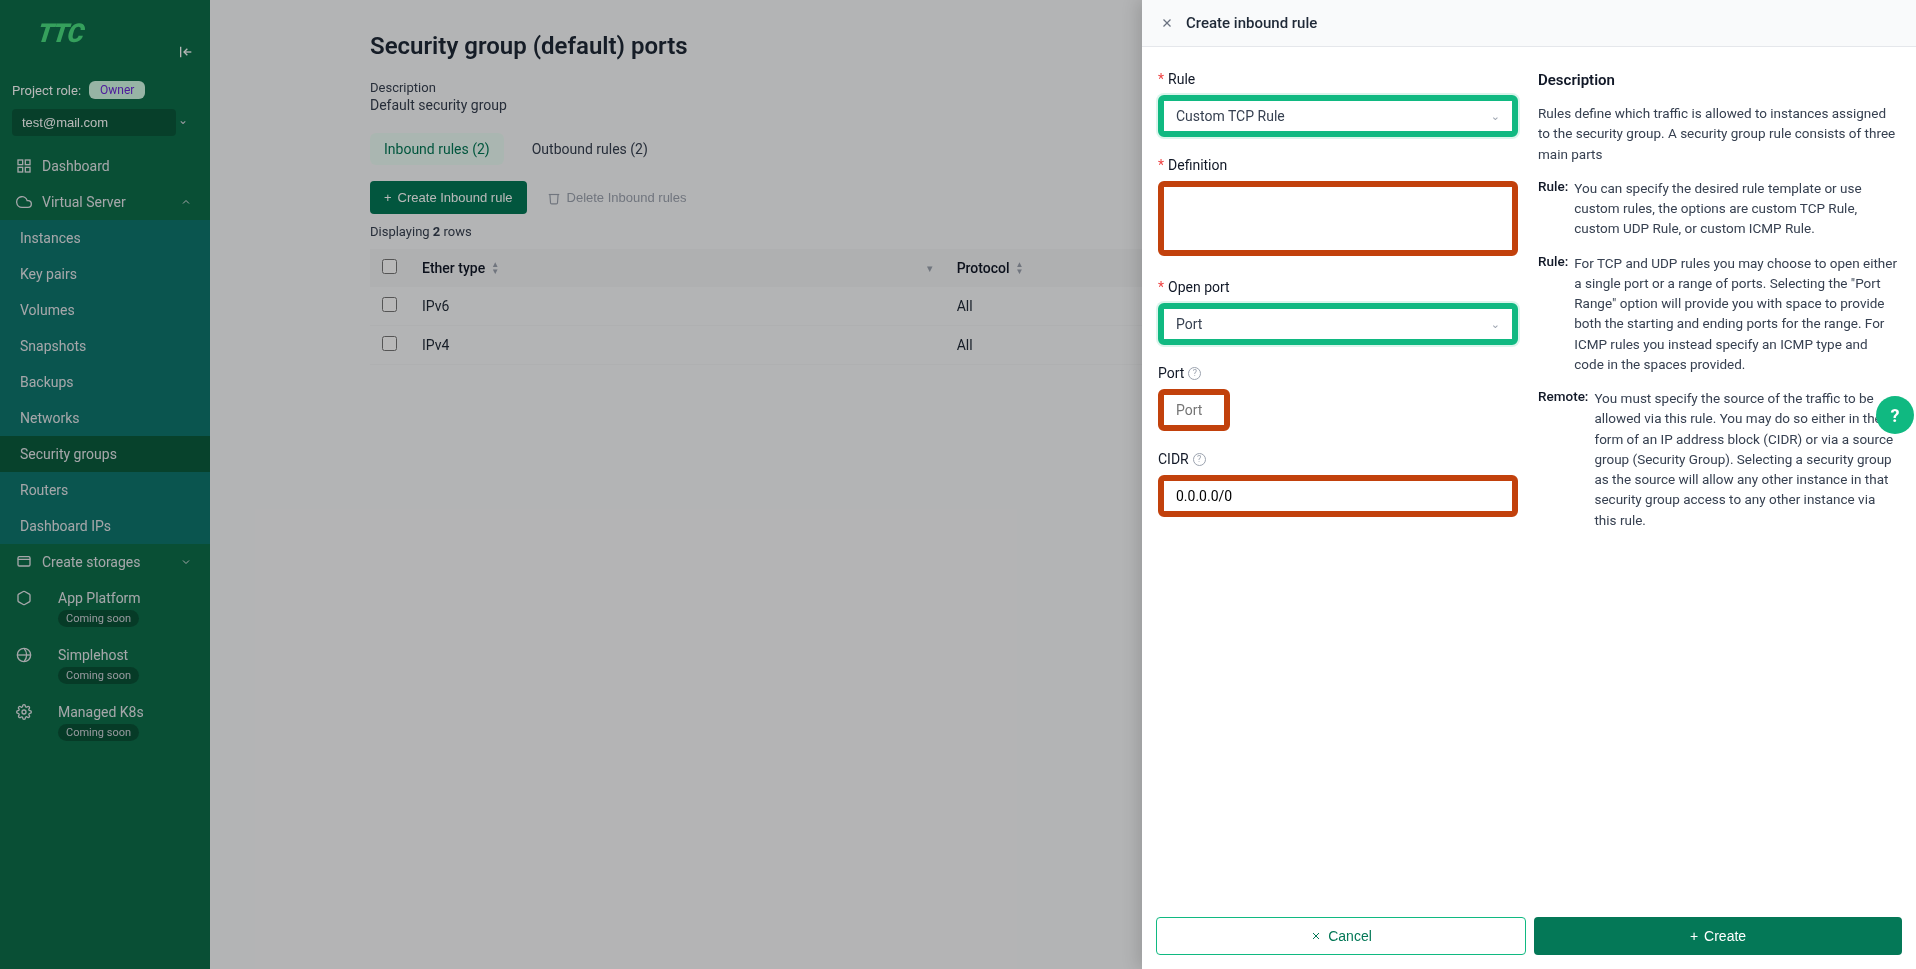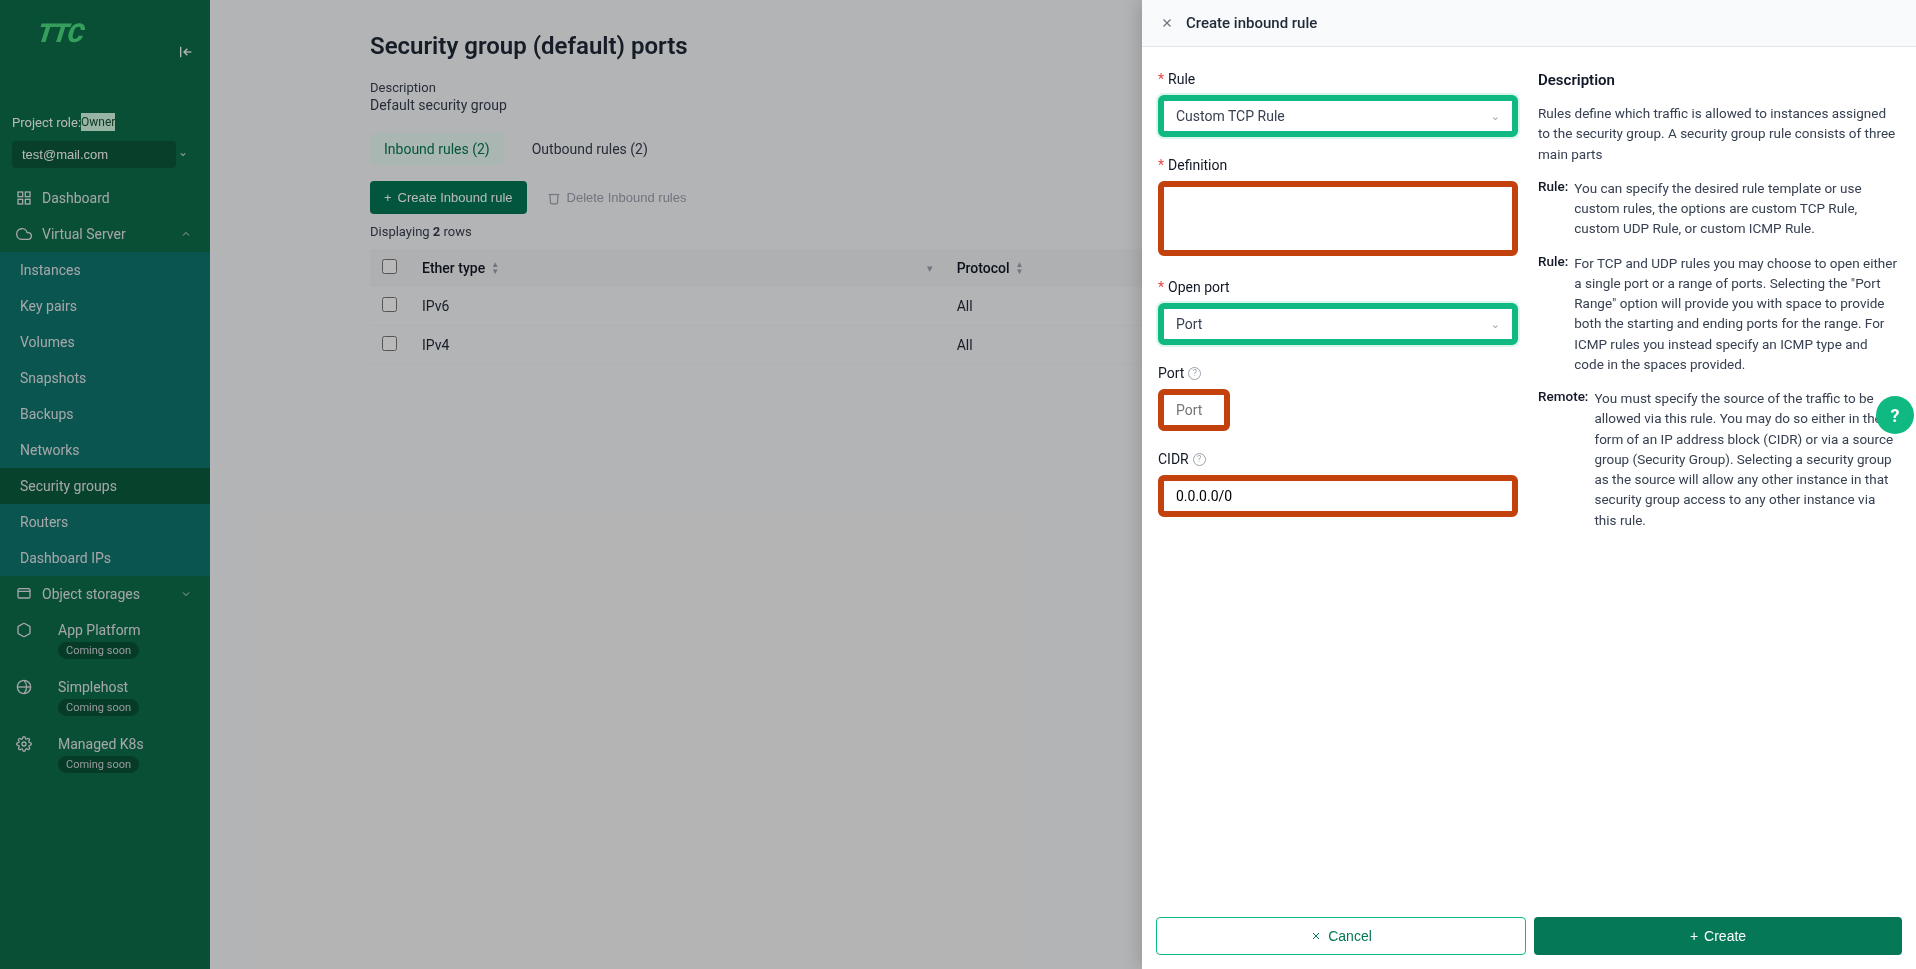--- a/index.html
+++ b/index.html
@@ -6,22 +6,22 @@
 body { font-family: -apple-system, BlinkMacSystemFont, "Segoe UI", Roboto, sans-serif; font-size: 14px; color: #1f2937; background: #fff; overflow: hidden; }
 
 .app { display: flex; height: 969px; width: 1916px; position: relative; }
 
 
 .sidebar { width: 210px; background: #0d6e4a; color: #fff; display: flex; flex-direction: column; position: relative; }
 .logo-area { background: #0d6e4a; height: 65px; display: flex; align-items: center; padding-left: 38px; position: relative; }
 .logo { font-weight: 900; font-style: italic; font-size: 26px; color: #4ade80; letter-spacing: -1px; transform: skewX(-8deg); }
 .collapse-btn { position: absolute; right: 16px; top: 44px; color: #fff; font-size: 14px; }
 .sidebar-section { padding: 12px; }
-.project-role-row { display: flex; align-items: center; gap: 0; padding: 4px 0 10px 0; font-size: 13px; margin-top: 32px; }
-.owner-badge { background: #d1fae5; color: #14532d; padding: 2px 0; border-radius: 0; font-size: 12px; }
+.project-role-row { display: flex; align-items: center; gap: 8px; padding: 4px 0 10px 0; font-size: 13px; }
+.owner-badge { background: #d1fae5; color: #6d28d9; padding: 2px 11px; border-radius: 6px; font-size: 12px; }
 .project-select { background: rgba(0,0,0,0.2); border: none; color: #fff; padding: 6px 28px 6px 10px; border-radius: 4px; font-size: 13px; width: 164px; appearance: none; position: relative; }
 .select-wrap { position: relative; }
 .select-wrap::after { content: "⌄"; position: absolute; right: 10px; top: 4px; color: #d1d5db; font-size: 12px; pointer-events: none; }
 
 .nav-group { padding: 0; }
 .nav-item { display: flex; align-items: center; gap: 10px; padding: 10px 16px; color: #e5e7eb; font-size: 14px; cursor: pointer; }
 .nav-item.expandable { justify-content: space-between; }
 .nav-item .left { display: flex; align-items: flex-start; gap: 10px; }
 .nav-subitem { padding: 10px 16px 10px 20px; color: #e5e7eb; font-size: 14px; cursor: pointer; background: #0f766e; }
 .nav-subitem.active { background: #0a5c3e; }
@@ -162,21 +162,21 @@
       </div>
 
       <div class="nav-item expandable">
         <span class="left">
           <span class="icon16">
               <svg width="16" height="16" viewBox="0 0 24 24" fill="none" stroke="currentColor" stroke-width="2">
                 <path d="M21 8V6a2 2 0 0 0-2-2H5a2 2 0 0 0-2 2v2"></path>
                 <path d="M21 16V8H3v8a2 2 0 0 0 2 2h14a2 2 0 0 0 2-2z"></path>
               </svg>
             </span>
-          <span>Object storages</span>
+          <span>Create storages</span>
         </span>
         <span class="icon16">
             <svg width="12" height="12" viewBox="0 0 24 24" fill="none" stroke="currentColor" stroke-width="2">
               <polyline points="6 9 12 15 18 9"></polyline>
             </svg>
           </span>
       </div>
 
       <div class="nav-block">
         <span class="icon16">

